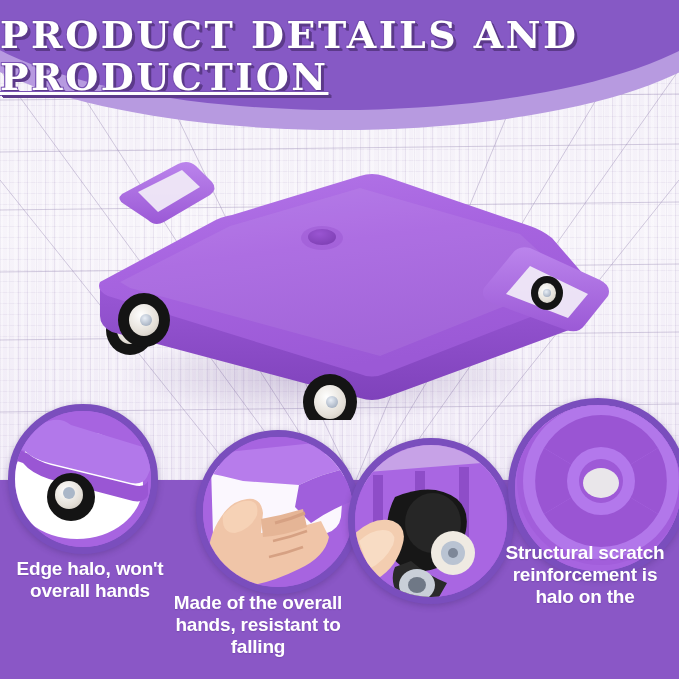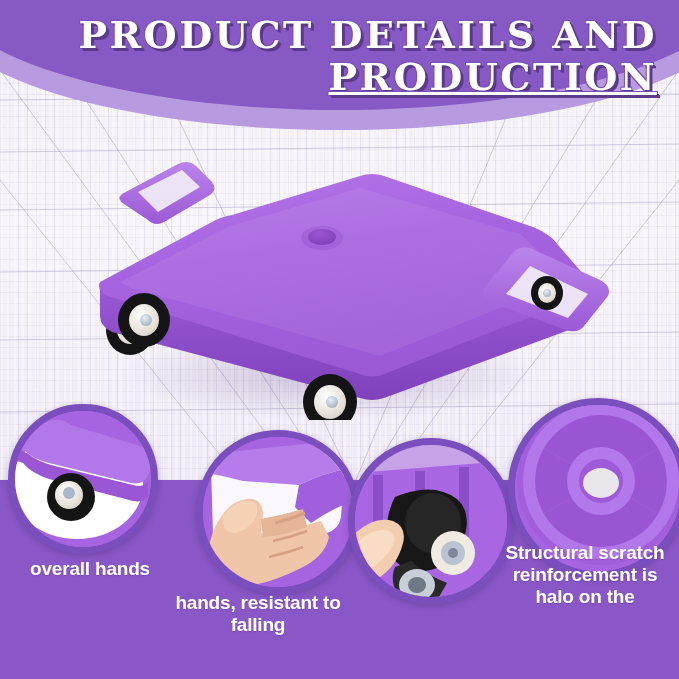--- a/index.html
+++ b/index.html
@@ -32,21 +32,21 @@
   .banner-lite{
     position:absolute;left:-60px;top:-230px;width:800px;height:360px;
     background:#b79ae0;border-radius:0 0 50% 50%/0 0 34% 34%;
   }
   .banner{
     position:absolute;left:-60px;top:-240px;width:800px;height:350px;
     background:#8659c5;border-radius:0 0 50% 50%/0 0 36% 36%;
     box-shadow:0 2px 0 rgba(255,255,255,.12) inset;
   }
   .title-wrap{
-    position:absolute;left:0;top:14px;width:657px;text-align:right;
+    position:absolute;left:0;top:14px;width:657px;text-align:left;
     z-index:6;pointer-events:none;
   }
   .title-line{
     font-family:"DejaVu Serif",serif;
     font-weight:bold;
     font-size:38px;
     line-height:42px;
     letter-spacing:2.5px;
     color:#ffffff;
     -webkit-text-stroke:0px;
@@ -269,24 +269,26 @@
           <path d="M29 43 a66 66 0 0 1 57 -33 l0 35 a31 31 0 0 0 -27 16 Z"></path>
         </g>
         <circle cx="86" cy="76" r="34" fill="#b378ec"></circle>
         <circle cx="86" cy="76" r="22" fill="#9e5ad7"></circle>
         <ellipse cx="86" cy="78" rx="18" ry="15" fill="#e9e6ea"></ellipse>
       </g>
     </svg>
   </div>
 
   <div class="cap c1">
+    <div>Edge halo, won't</div>
     <div>overall hands</div>
   </div>
 
   <div class="cap c2">
+    <div>Made of the overall</div>
     <div>hands, resistant to</div>
     <div>falling</div>
   </div>
 
 
   <div class="cap c4">
     <div>Structural scratch</div>
     <div>reinforcement is</div>
     <div>halo on the</div>
   </div>

